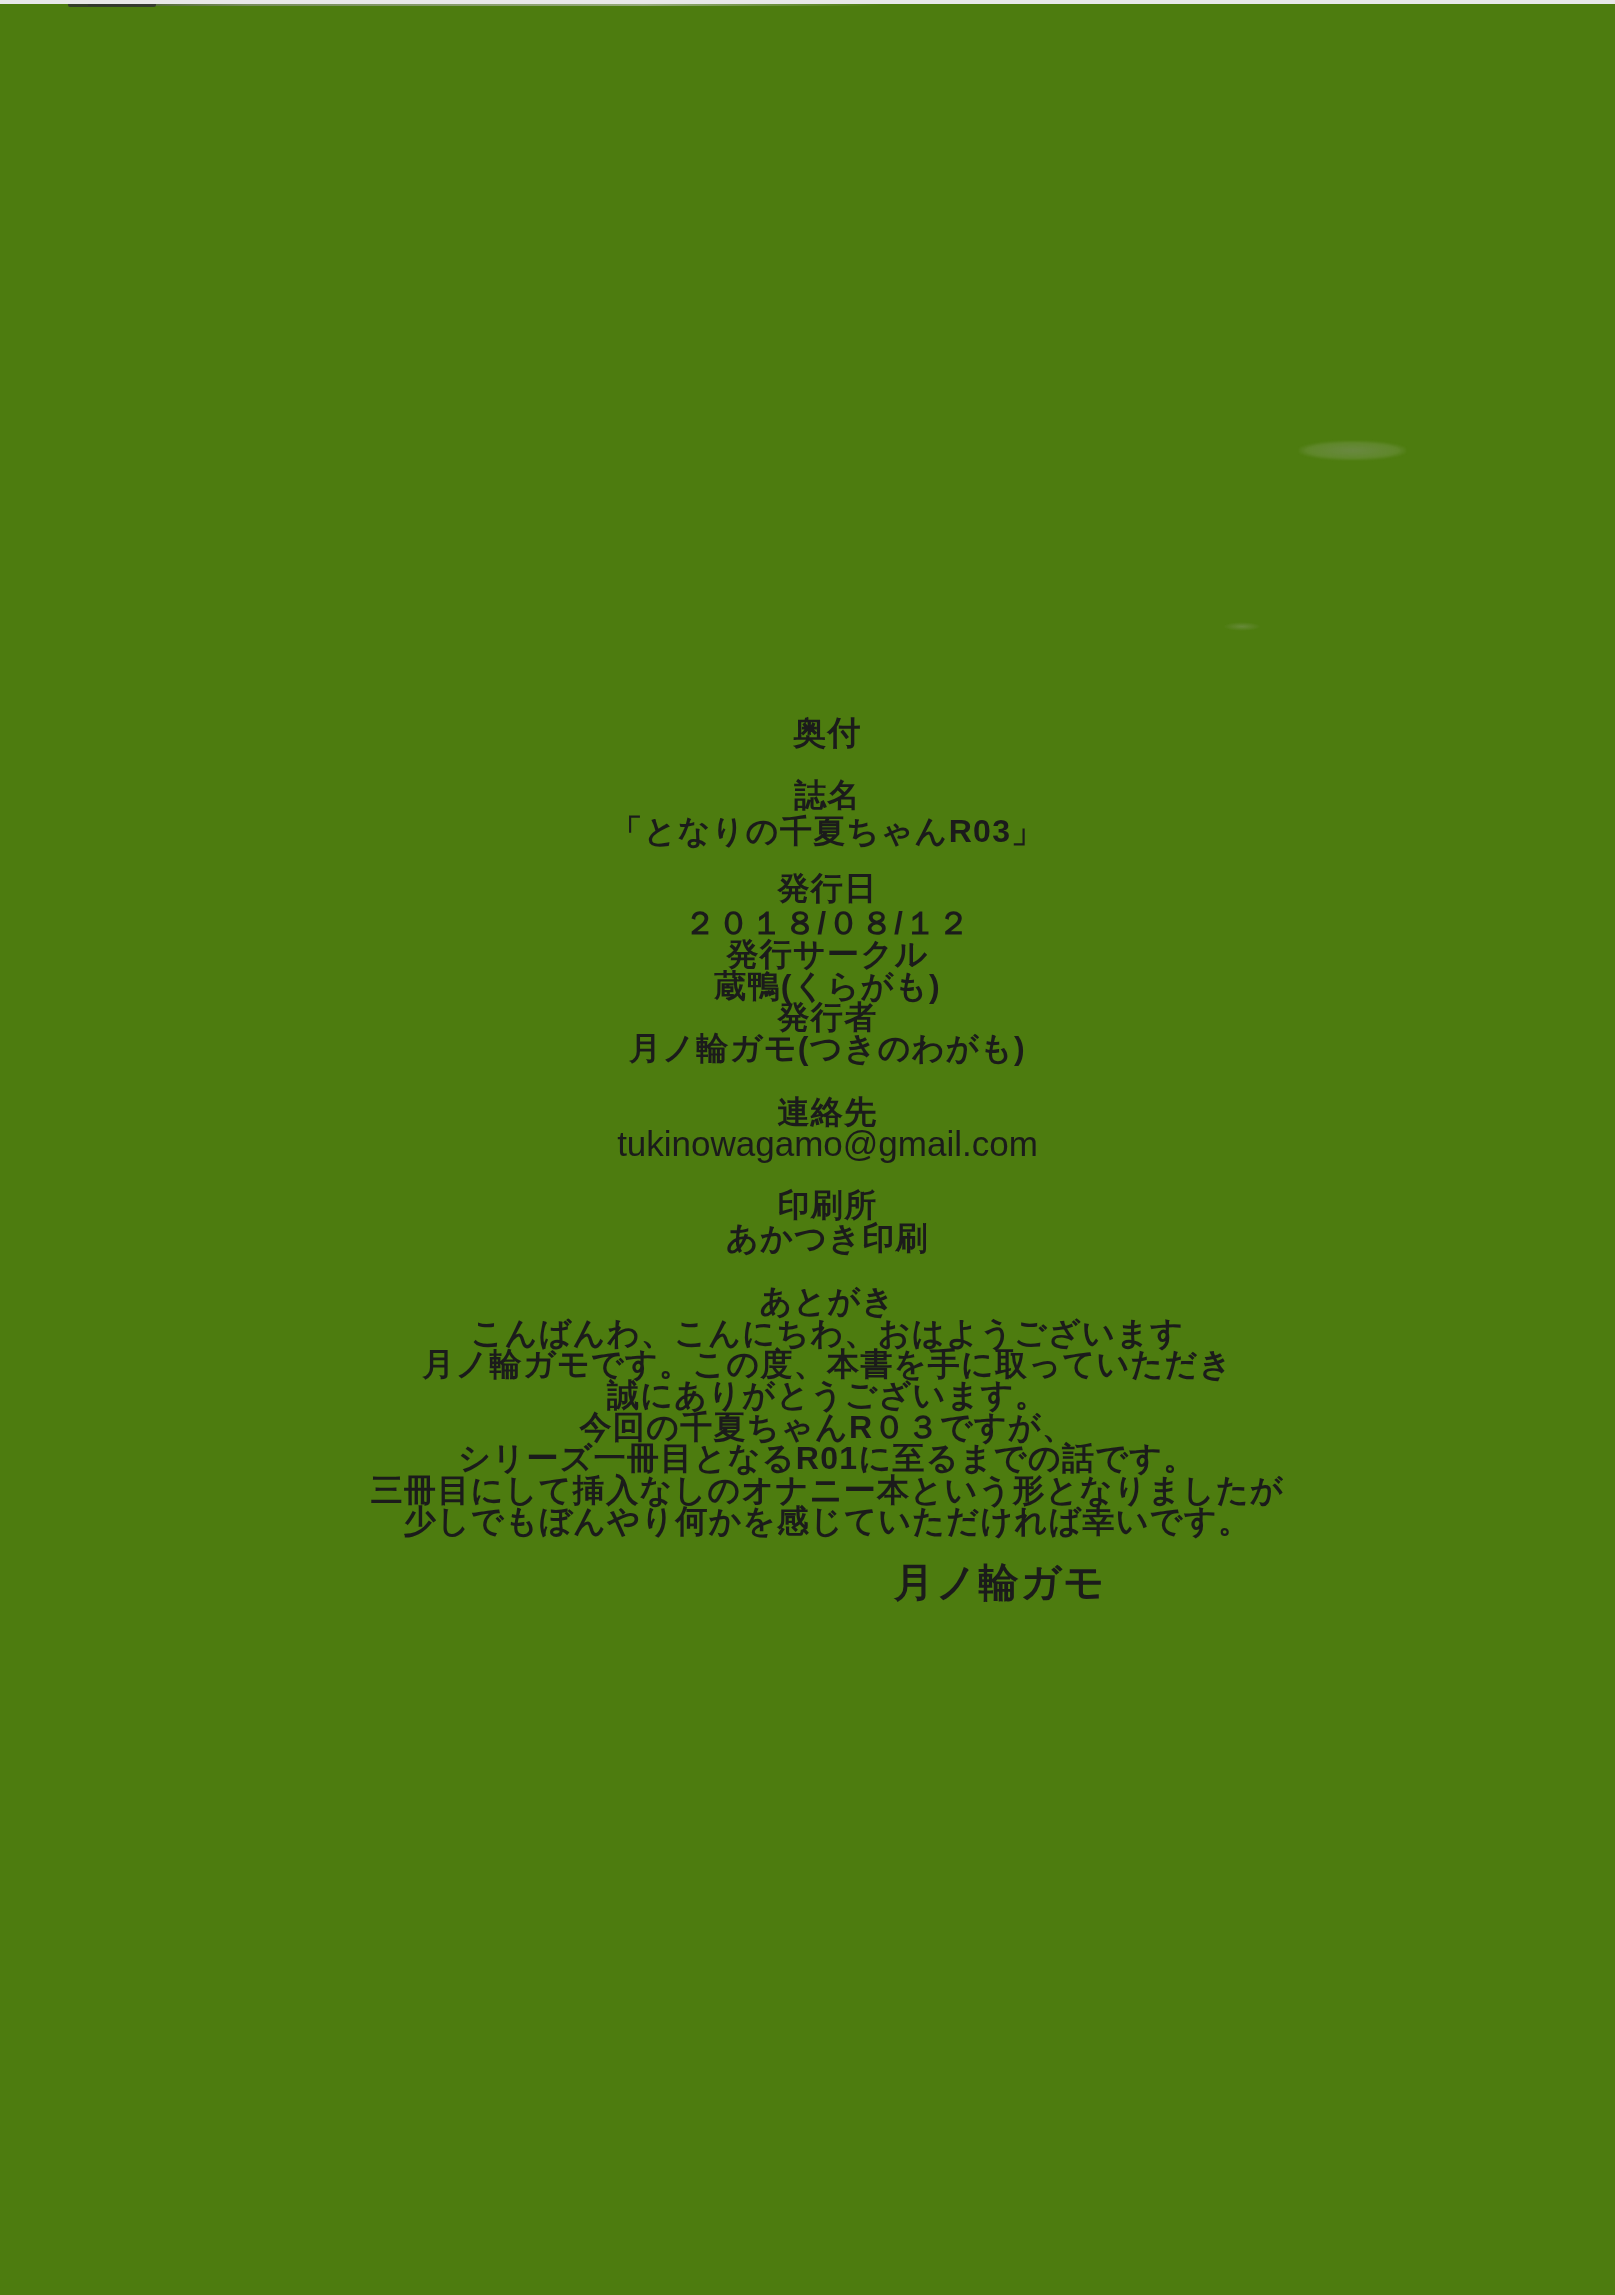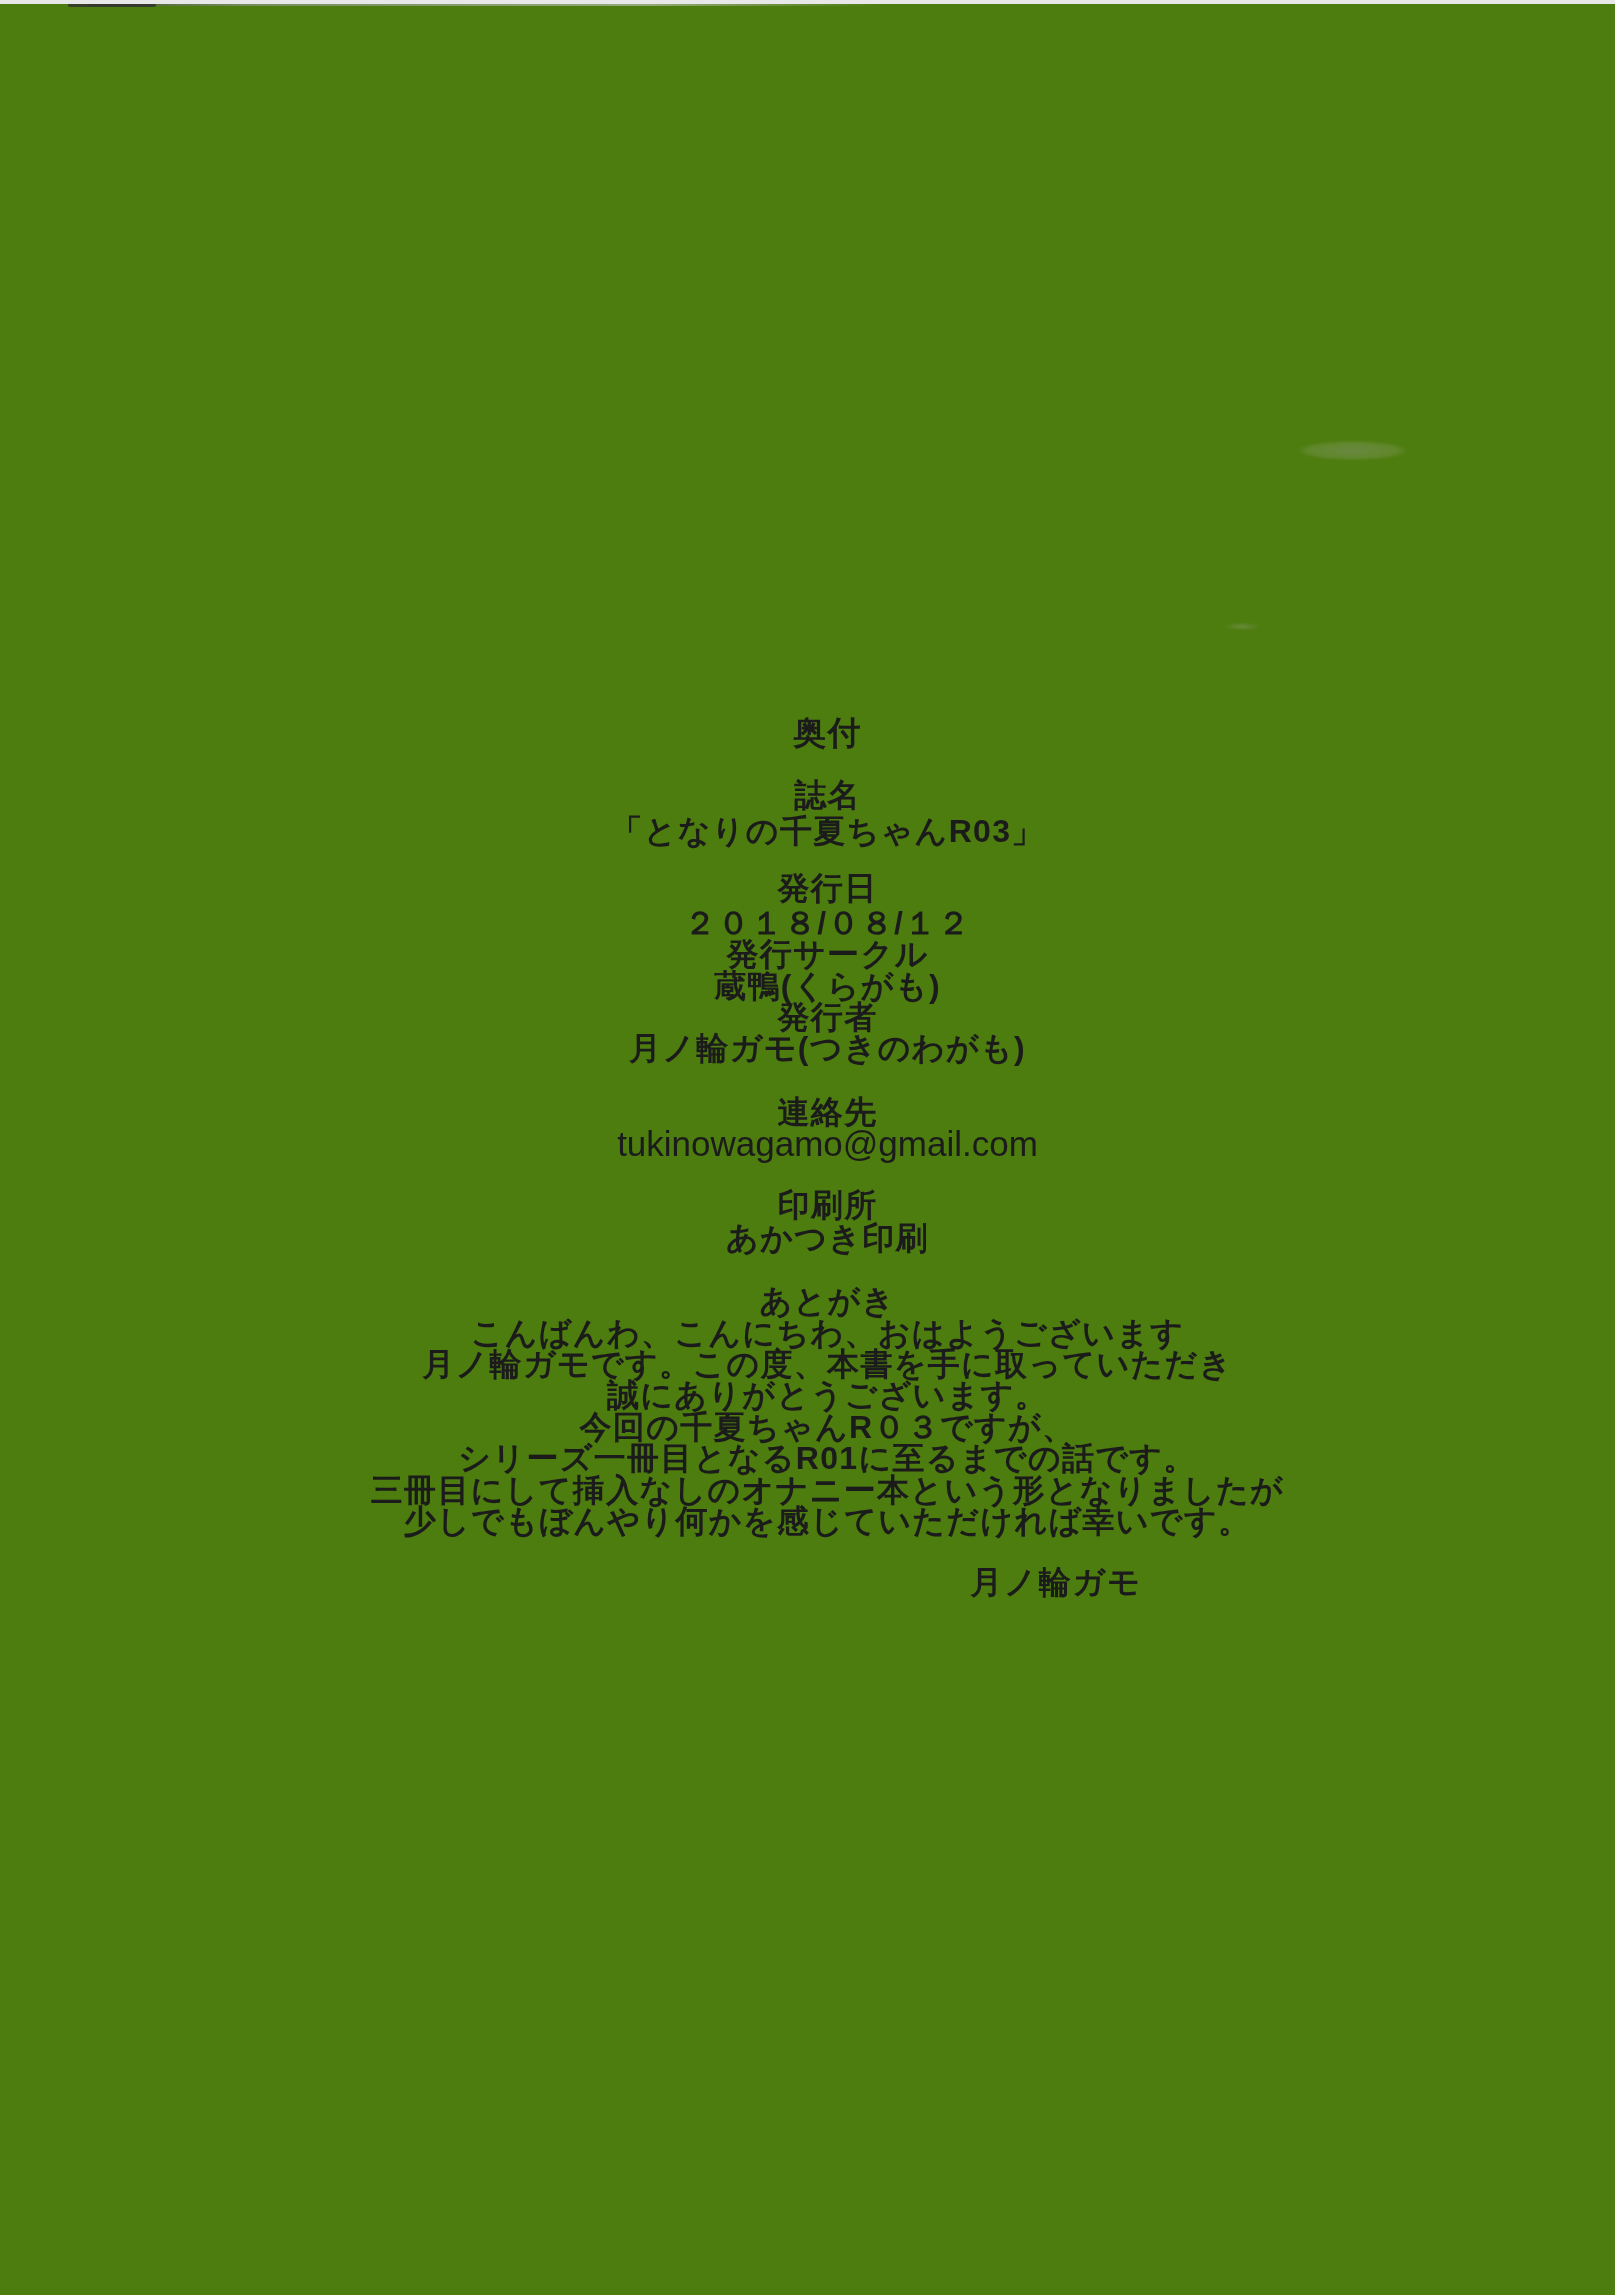--- a/index.html
+++ b/index.html
@@ -32,27 +32,27 @@
     letter-spacing: 1.3px;
   }
   .heading { font-size: 33px; }
   .email-line {
     font-size: 35px;
     font-weight: 500;
     letter-spacing: 0;
   }
   .signature {
     position: absolute;
-    left: 1056px;
+    left: 1000px;
     top: 1556px;
     height: 44px;
     line-height: 44px;
     transform: translateX(-50%);
     white-space: nowrap;
-    font-size: 32px;
+    font-size: 40px;
     font-weight: 600;
     letter-spacing: 1.9px;
   }
   
   .top-edge-artifact {
     position: absolute;
     top: 0;
     left: 88px;
     width: 795px;
     height: 1.9px;

